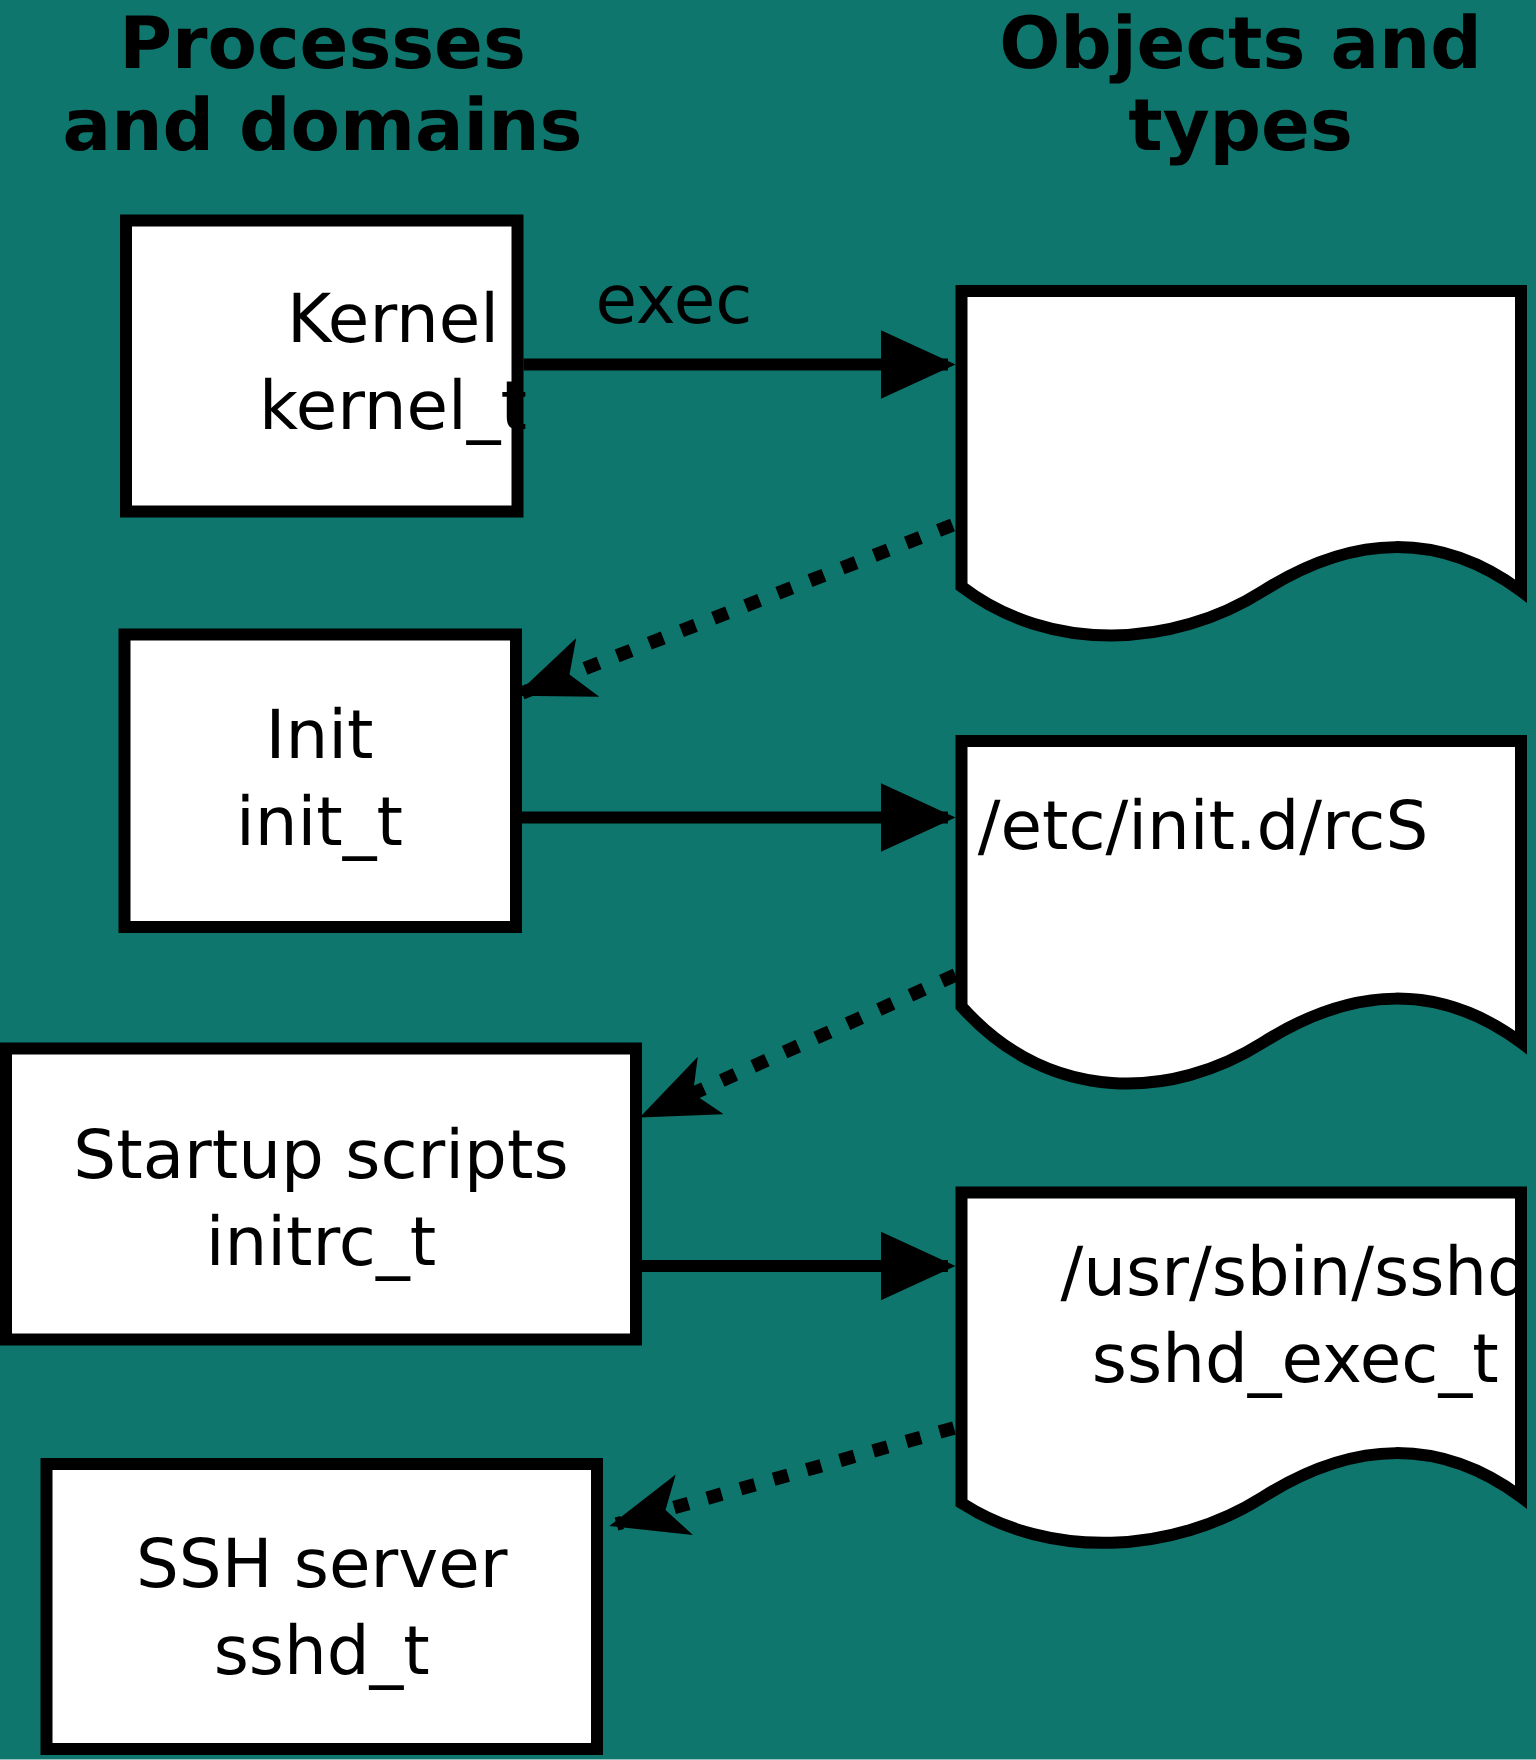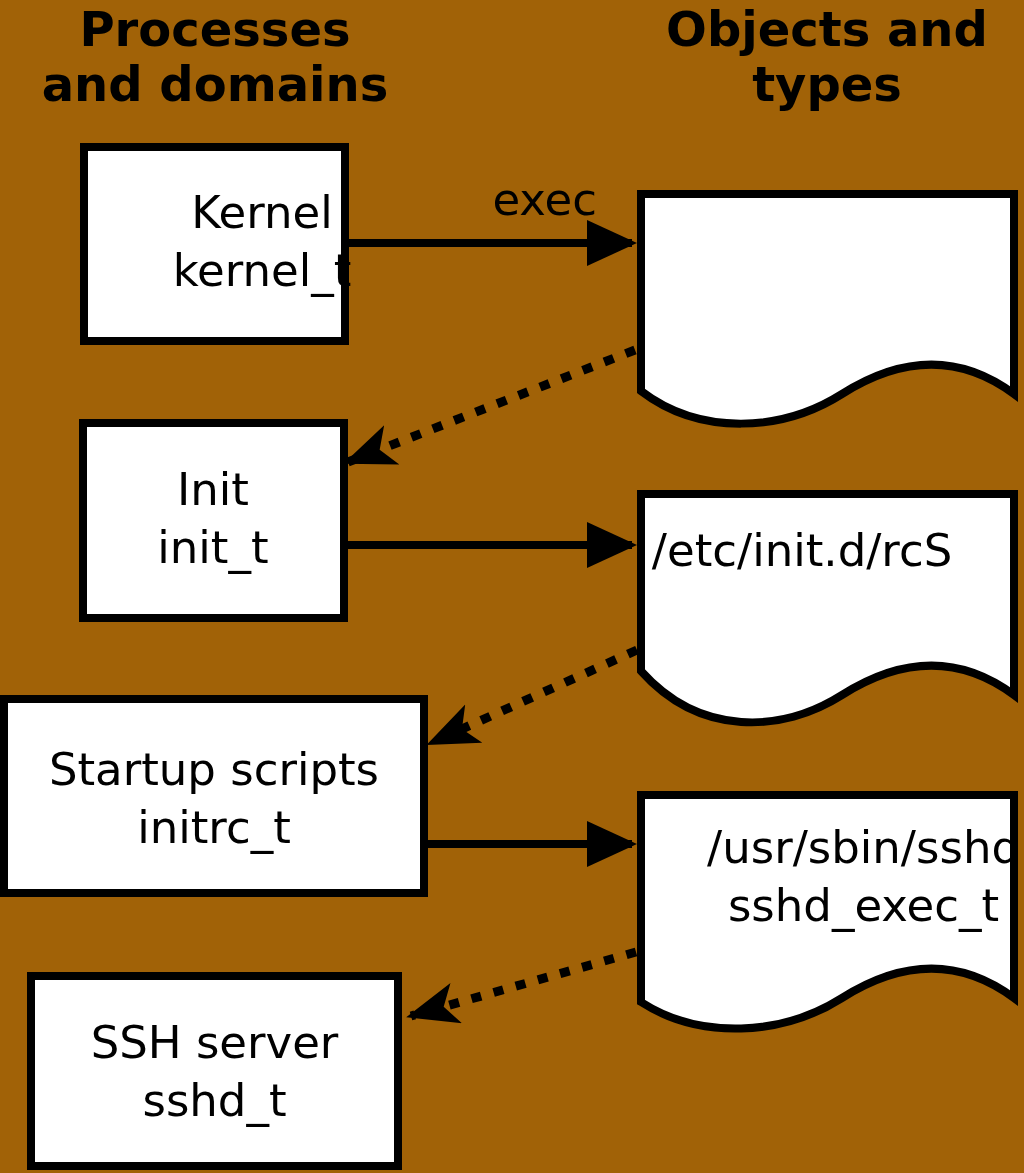--- a/index.html
+++ b/index.html
@@ -1,20 +1,20 @@
 <!DOCTYPE html>
 <html><head>
 <meta charset="utf-8">
 <style>
   html, body { margin: 0; padding: 0; background: #ffffff; }
   .canvas {
     position: relative;
     width: 1024px;
     height: 1173px;
-    background: #a16207;
+    background: #0f766e;
     color: #000000;
     font-family: "DejaVu Sans", "Liberation Sans", sans-serif;
     overflow: hidden;
   }
   svg.layer { position: absolute; left: 0; top: 0; }
   .col-title {
     position: absolute;
     width: 400px;
     text-align: center;
     font-weight: 700;
@@ -25,21 +25,21 @@
   .node-label {
     position: absolute;
     text-align: center;
     font-size: 45px;
     line-height: 58px;
     white-space: nowrap;
   }
   .edge-label {
     position: absolute;
     width: 200px;
-    text-align: right;
+    text-align: left;
     font-size: 45px;
     line-height: 50px;
     white-space: nowrap;
   }
   
   #title-left  { left: 15px;  top: 2px; }
   #title-right { left: 627px; top: 2px; }
   #label-exec  { left: 397px; top: 175px; }
   #label-kernel  { left: 80px; top: 184px; width: 268px; margin-left: 48px; }
   #label-init    { left: 79px; top: 461px; width: 268px; }

